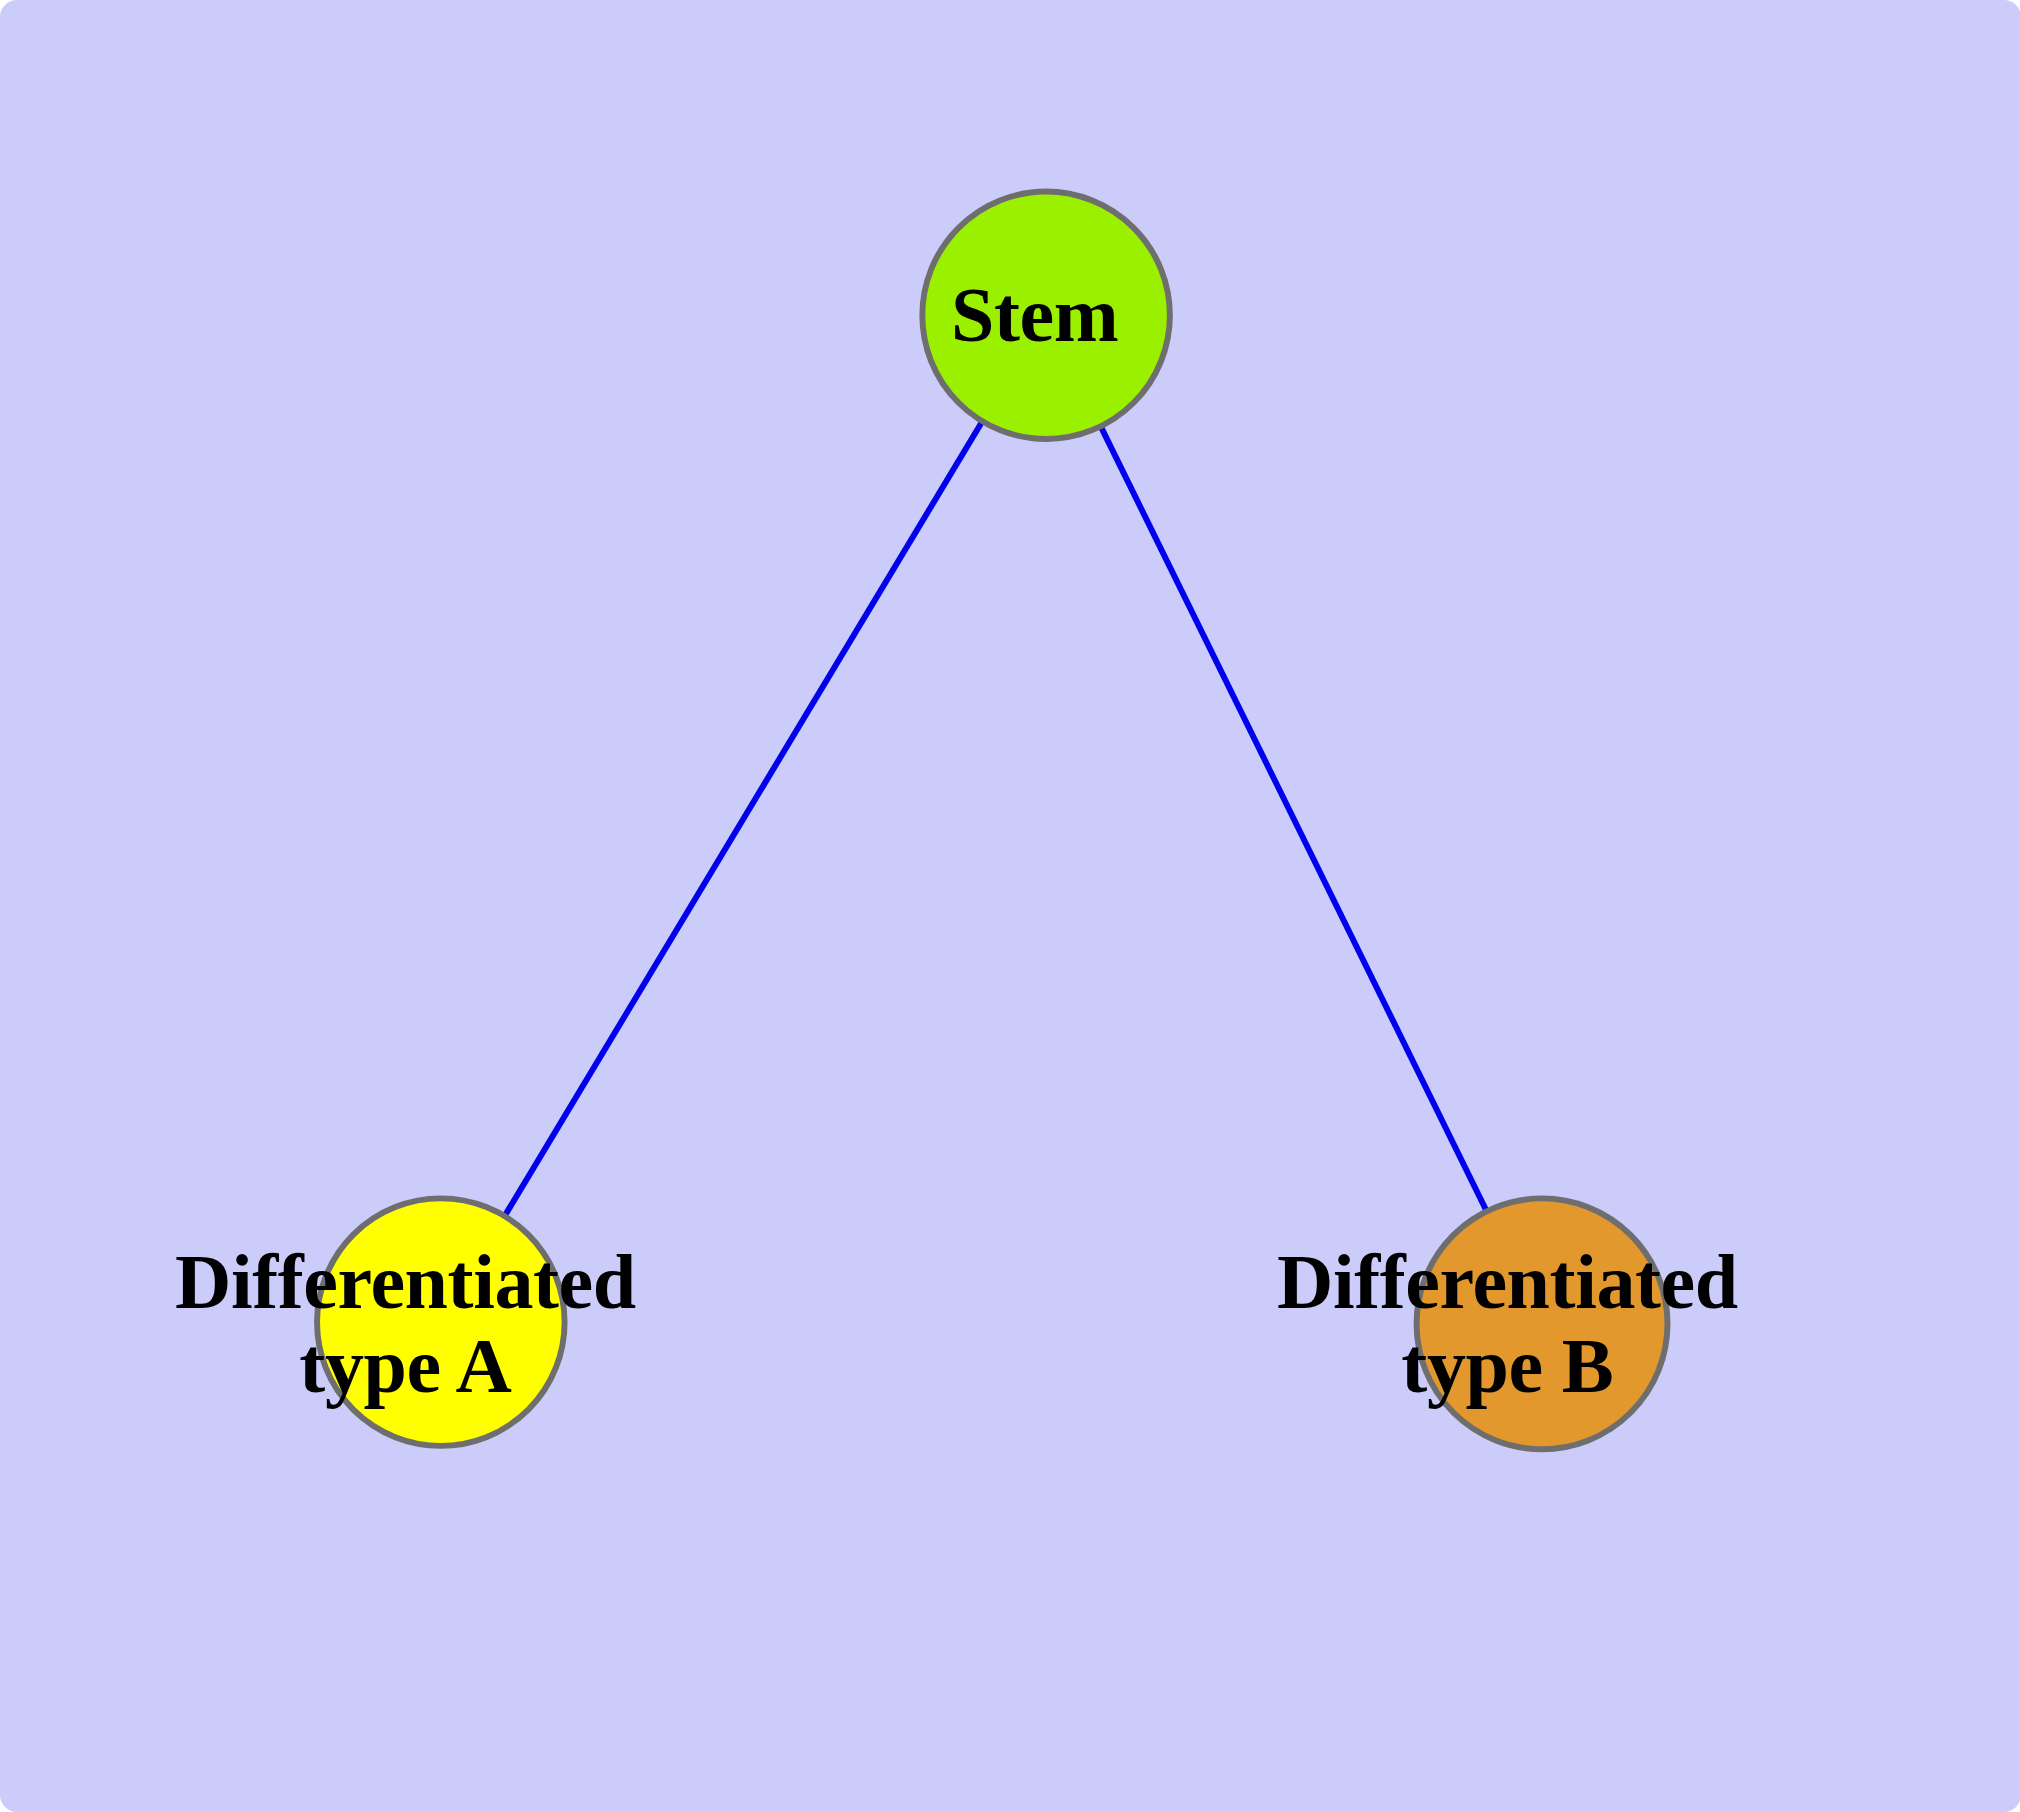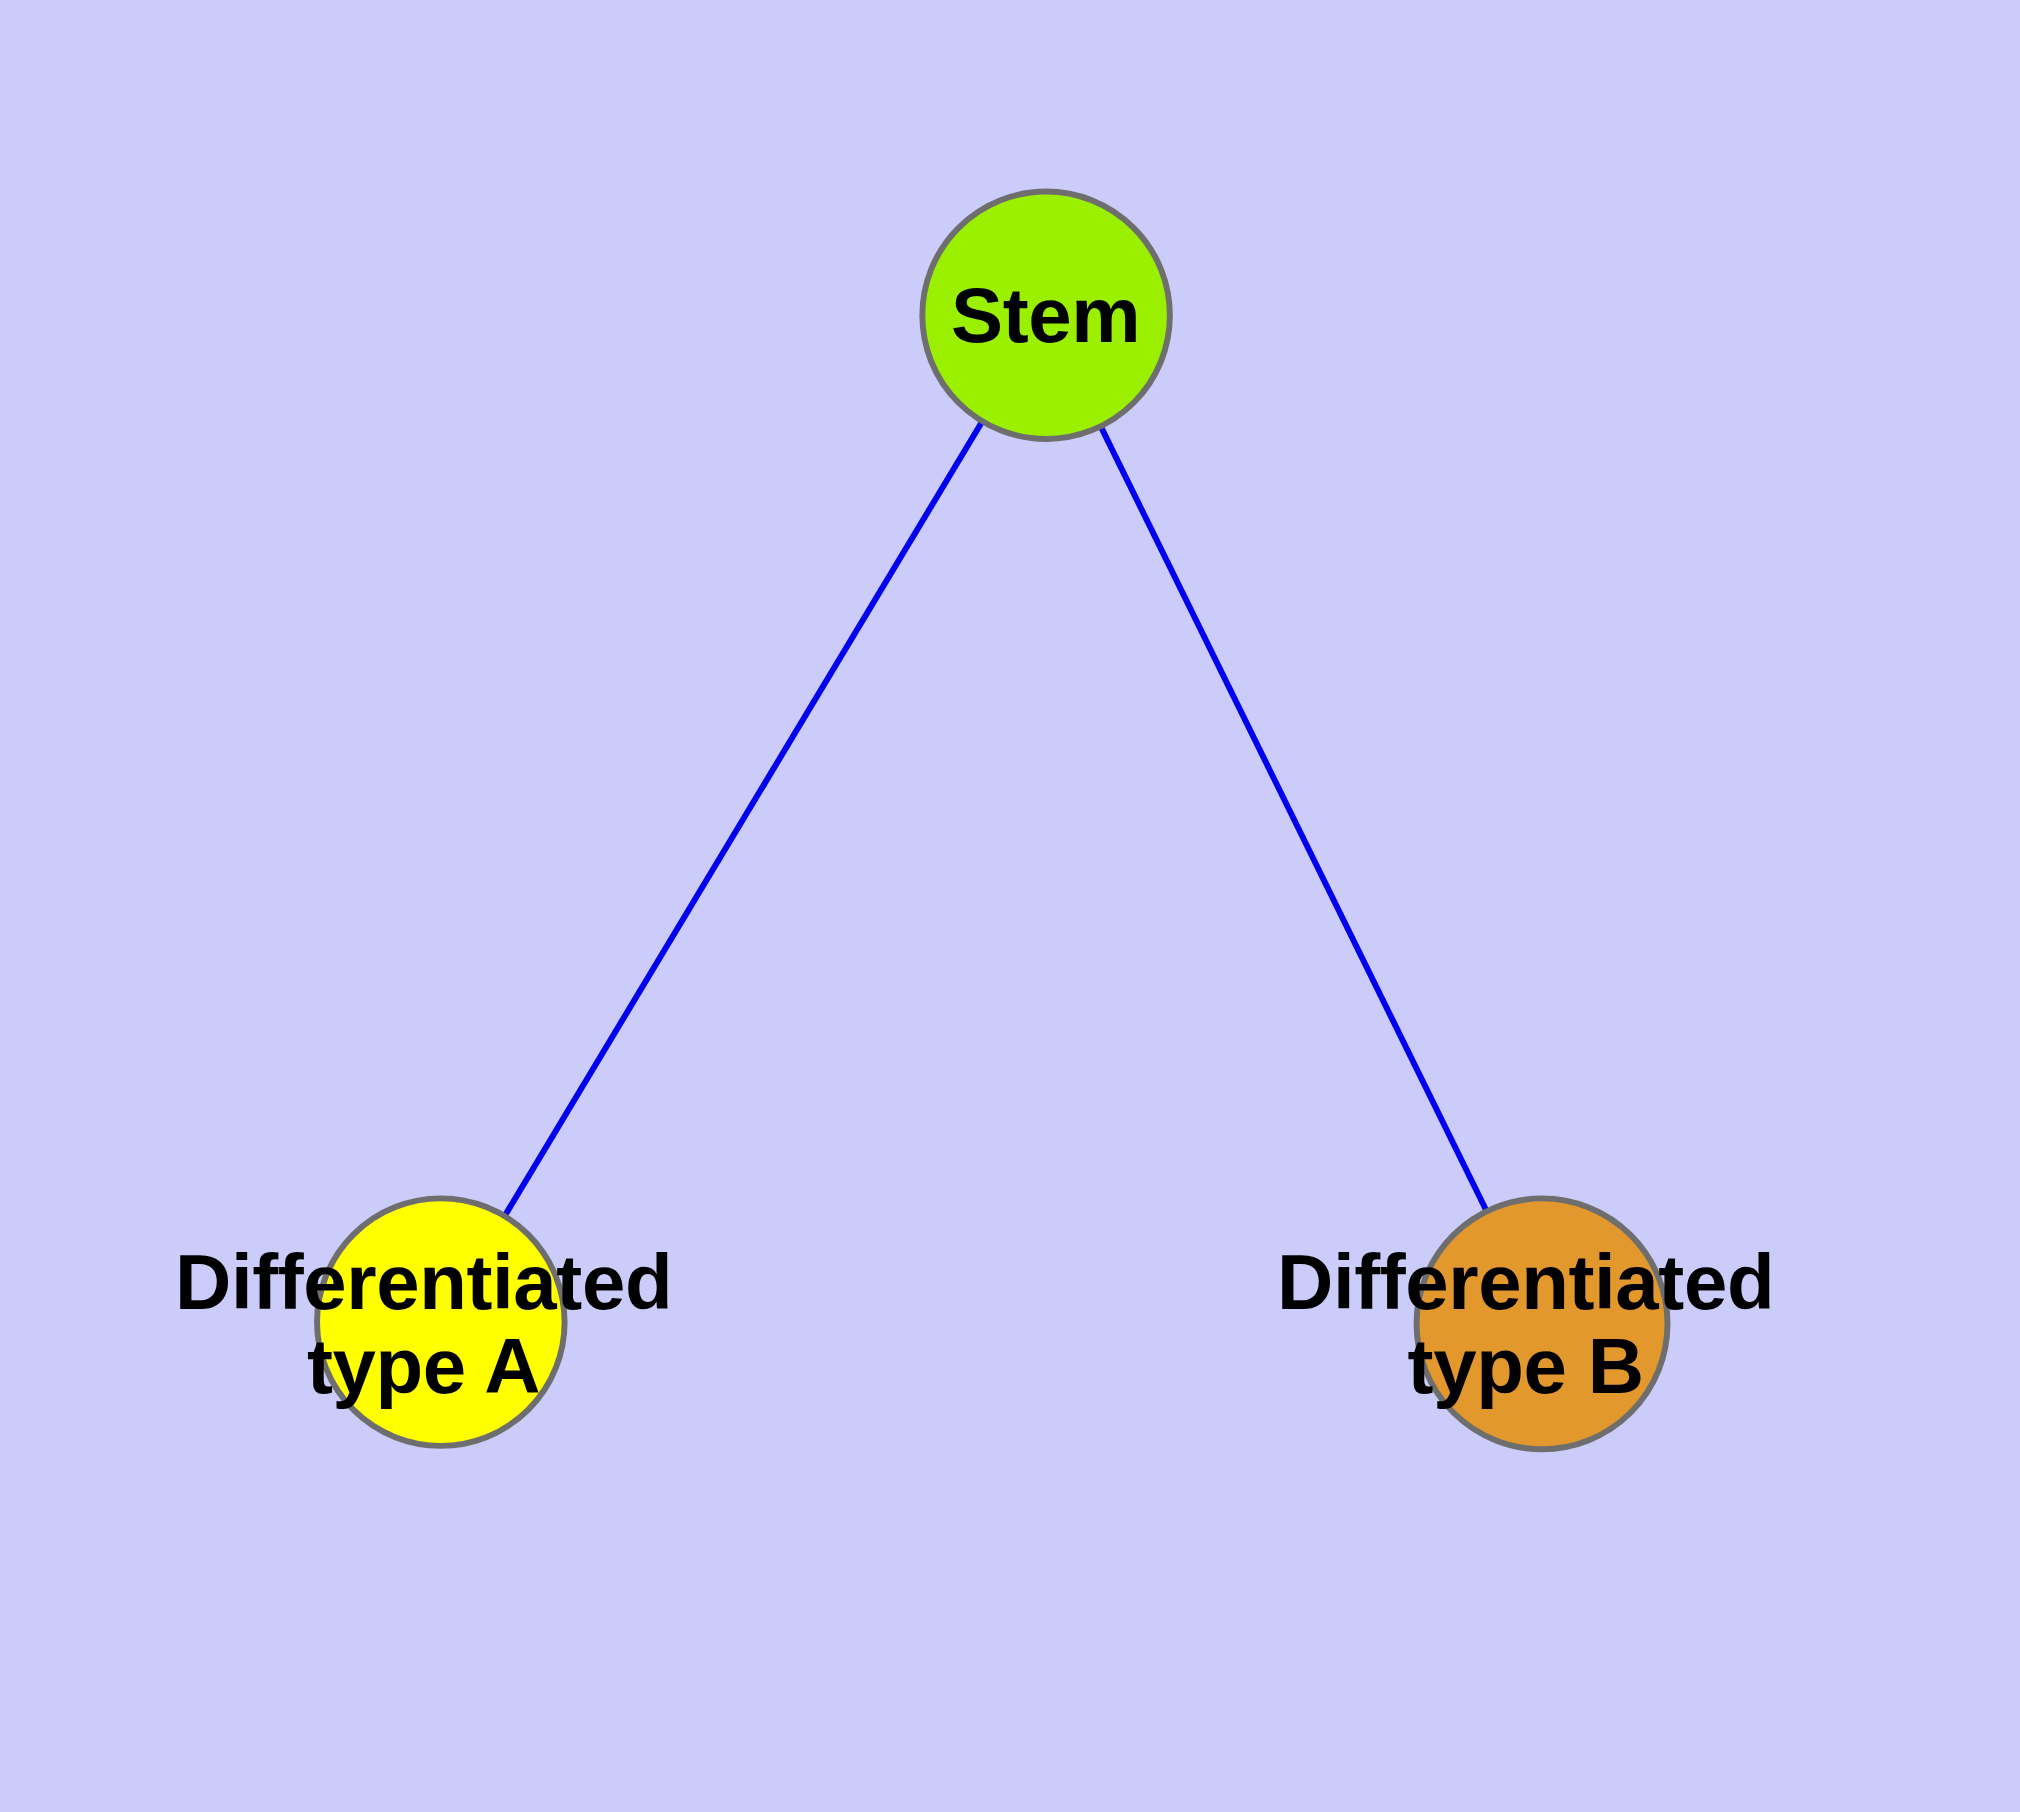--- a/index.html
+++ b/index.html
@@ -5,21 +5,22 @@
   html, body {
     margin: 0;
     padding: 0;
     background: #ffffff;
   }
   #canvas {
     position: relative;
     width: 2021px;
     height: 1812px;
     overflow: hidden;
-    font-family: Liberation Sans, sans-serif;
+    font-family: Liberation Serif, serif;
+    border-radius: 17px;
   }
   #bg-rect {
     position: absolute;
     left: 0;
     top: 0;
     width: 100%;
     height: 100%;
   }
   #graph-svg {
     position: absolute;

